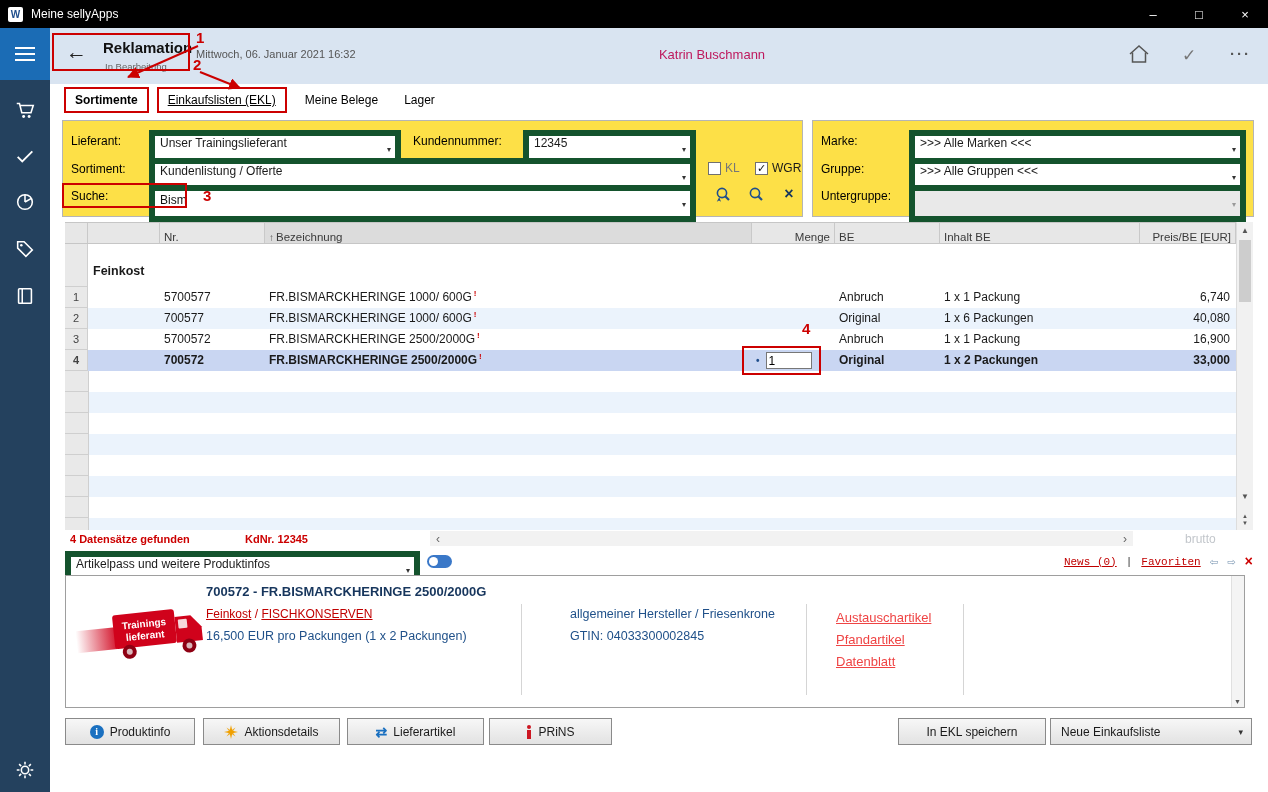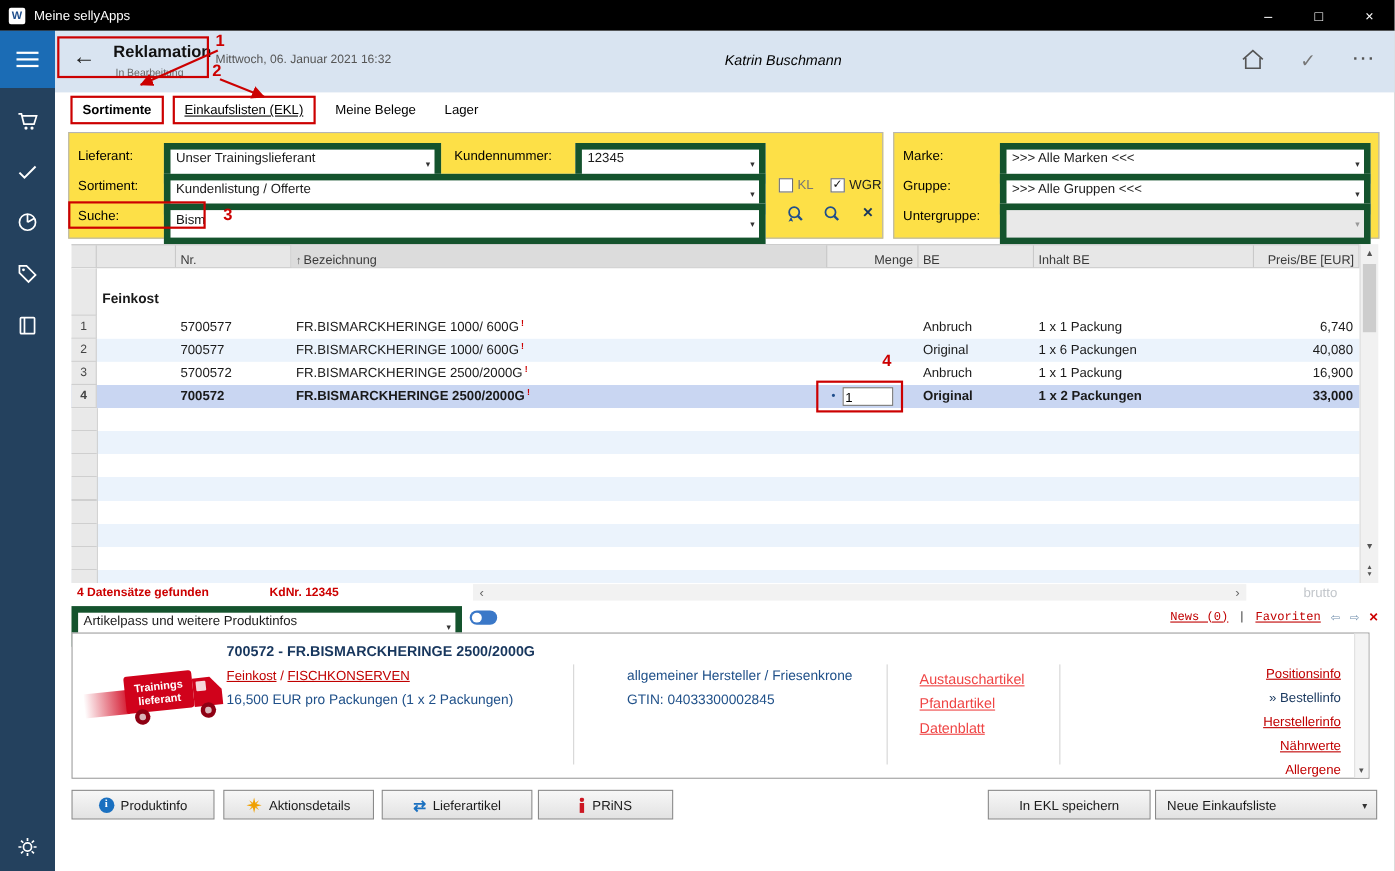--- a/index.html
+++ b/index.html
@@ -18,21 +18,21 @@
   .hamburger{position:absolute;left:0;top:0;width:50px;height:52px;background:#1b6cb5;display:flex;align-items:center;justify-content:center;}
   .hbars span{display:block;width:20px;height:2px;background:#fff;margin:4px 0;}
   .sb-icon{position:absolute;left:0;width:50px;height:32px;display:flex;align-items:center;justify-content:center;}
 
   
   .header{position:absolute;left:50px;top:28px;width:1218px;height:56px;background:#d9e4f1;}
   .back{position:absolute;left:16px;top:12px;font-size:21px;font-weight:bold;color:#222;}
   .htitle{position:absolute;left:53px;top:11px;font-size:15px;font-weight:bold;color:#111;}
   .hstate{position:absolute;left:55px;top:33px;font-size:9.5px;color:#666;}
   .hdate{position:absolute;left:146px;top:20px;font-size:11px;color:#555;}
-  .huser{position:absolute;left:562px;top:19px;width:200px;text-align:center;font-size:13px;color:#000000;font-style:italic;}
+  .huser{position:absolute;left:562px;top:19px;width:200px;text-align:center;font-size:13px;color:#be185d;}
   .hicon{position:absolute;}
   .hicon.chk{font-size:17px;color:#777;}
   .hicon.dots{font-size:15px;font-weight:bold;letter-spacing:2px;color:#555;}
 
   
   .tabs{position:absolute;left:64px;top:87px;display:flex;align-items:center;}
   .tab{font-size:12px;color:#000;}
   .tab-box{border:2px solid #cc0000;padding:4px 9px;}
   .tab-active{font-weight:bold;}
   #tab-ekl{margin-left:8px;text-decoration:underline;}
@@ -441,27 +441,20 @@
     </div>
     <div class="pc2">
       <div class="bluetext">allgemeiner Hersteller / Friesenkrone</div>
       <div class="bluetext bluetext2" style="margin-top:8px">GTIN: 04033300002845</div>
     </div>
     <div class="pc3">
       <div>Austauschartikel</div>
       <div>Pfandartikel</div>
       <div>Datenblatt</div>
     </div>
-    <div class="pc4">
-      <a class="rlink">Positionsinfo</a>
-      <a class="navylink">» Bestellinfo</a>
-      <a class="rlink">Herstellerinfo</a>
-      <a class="rlink">Nährwerte</a>
-      <a class="rlink2">Allergene</a>
-    </div>
     <div class="pscroll">
       <span class="psdown">▼</span>
     </div>
   </div>
 
   <div class="fbtn" style="left:65px;width:130px">
     <span class="info-ic">i</span>
     <span>Produktinfo</span>
   </div>
   <div class="fbtn" style="left:203px;width:137px">

